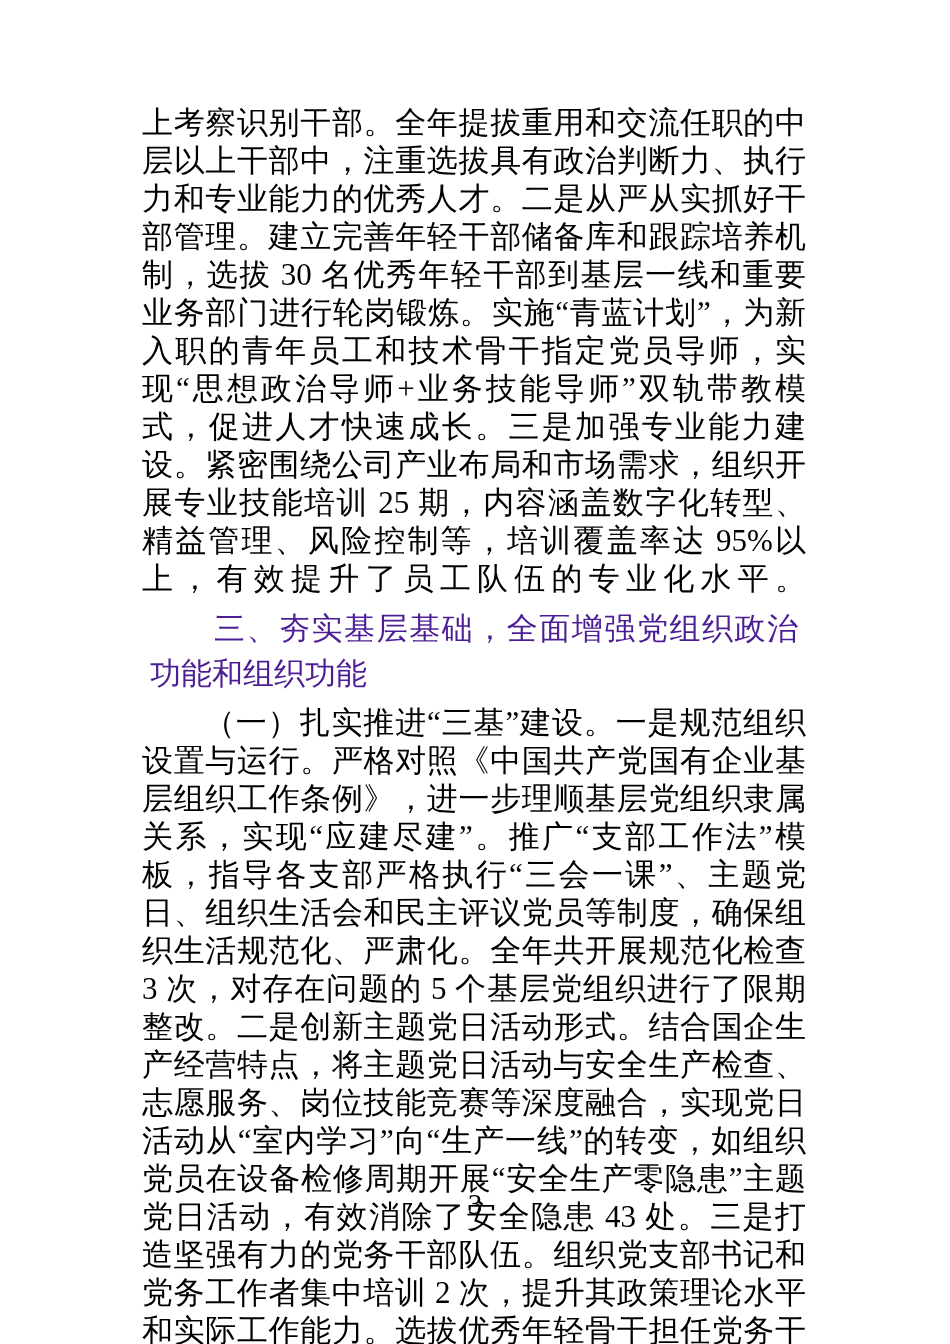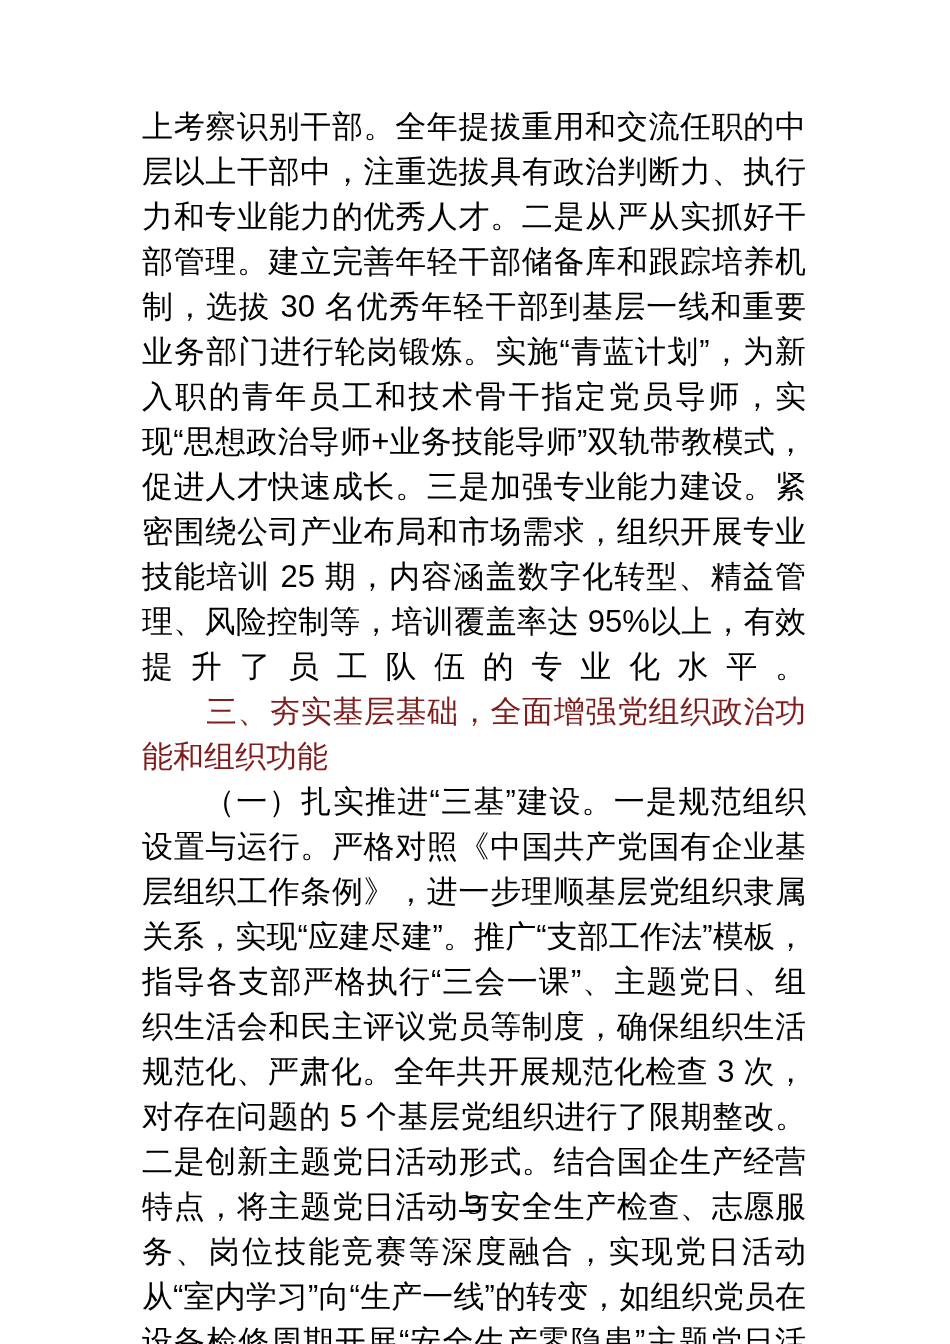--- a/index.html
+++ b/index.html
@@ -19,23 +19,23 @@
 
   .content {
     position: absolute;
     left: 142px;
     top: 104px;
     width: 664px;
   }
 
   
   .para {
-    font-family: Liberation Sans, sans-serif;
+    font-family: Liberation Serif, serif;
     font-size: 31px;
-    line-height: 45px;
+    line-height: 38px;
     color: #000000;
     text-align: justify;
     text-justify: inter-character;
     text-indent: 0;
     margin: 0;
     letter-spacing: 0;
     word-break: break-all;
     -webkit-font-smoothing: none;
   }
 
@@ -45,25 +45,25 @@
 
   .para.cont {
     text-indent: 0;
   }
 
   
   .heading {
     font-family: "Liberation Sans", "DejaVu Sans", sans-serif;
     font-size: 31px;
     line-height: 45px;
-    color: #7f1d1d;
+    color: #4c1d95;
     text-align: justify;
     text-justify: inter-character;
     text-indent: 64px;
-    margin: 0;
+    margin: 8px;
     word-break: break-all;
   }
 
   
   .para.stretch,
   .heading.stretch {
     text-align-last: justify;
   }
 
   .page-number {

